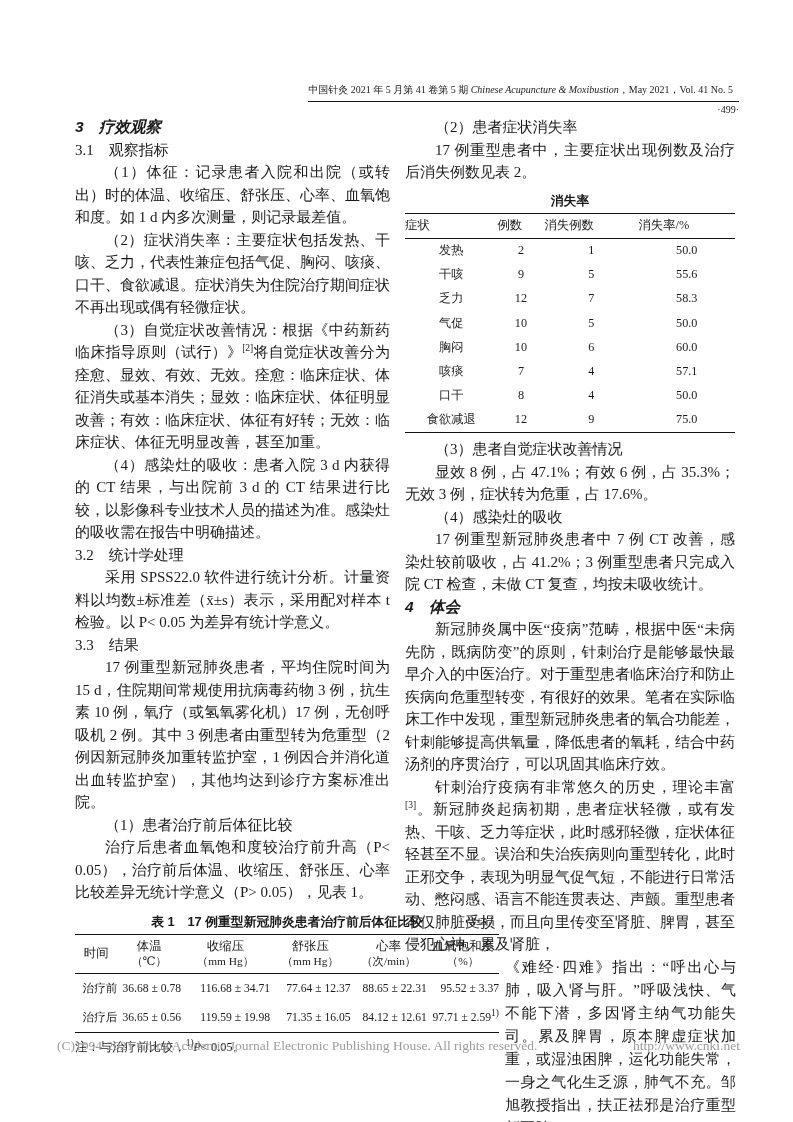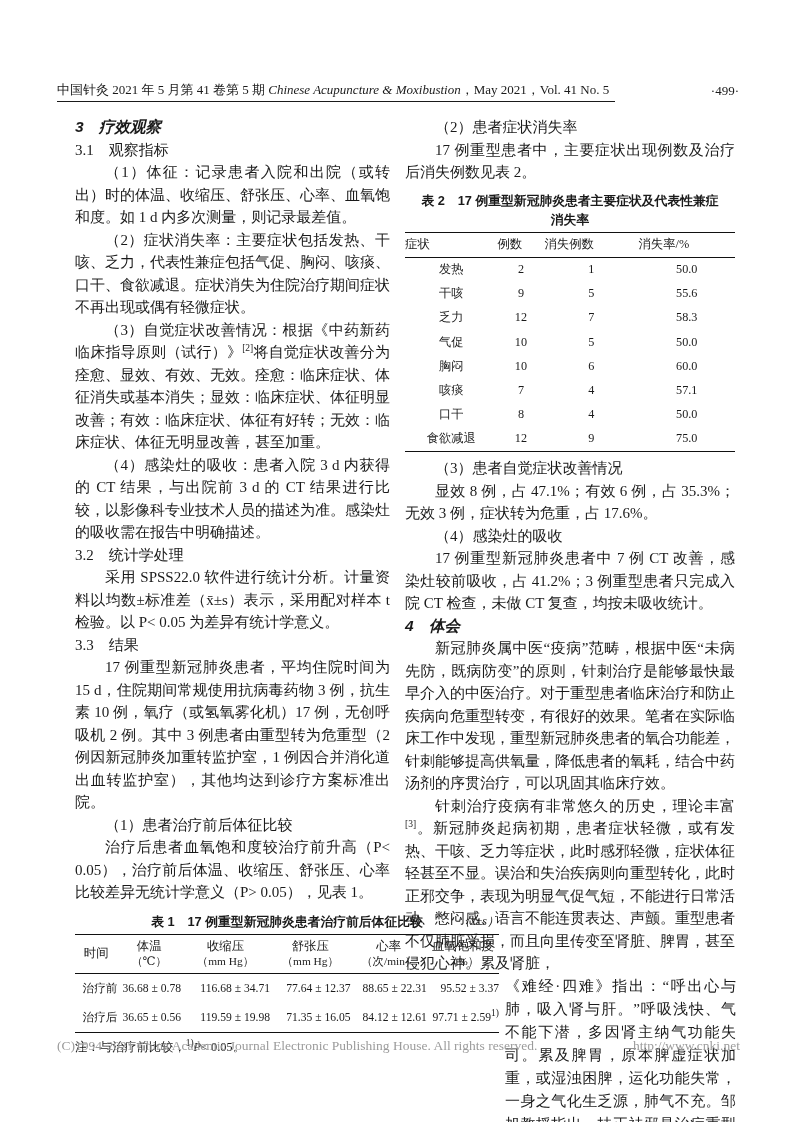--- a/index.html
+++ b/index.html
@@ -4,21 +4,21 @@
 <style>
   html,body { margin:0; padding:0; background:#ffffff; }
   .page {
     position:relative; width:793px; height:1122px; background:#fff; overflow:hidden;
     font-family:"Liberation Serif","DejaVu Serif",serif; color:#1a1a1a;
   }
   
   .header {
     position:absolute; top:82px; left:57px; width:682px;
     display:flex; justify-content:space-between; align-items:flex-end;
-    font-size:13px; line-height:16px;
+    font-size:10px; line-height:16px;flex-direction:column;
   }
   .header-cite { border-bottom:1.6px solid #1a1a1a; padding-bottom:3px; padding-right:6px; white-space:nowrap; }
   .header-cite .en { font-style:italic; }
   .page-num { padding-bottom:3px; }
 
   
   .content { position:absolute; top:116px; left:75px; display:flex; gap:15px; }
   .col-left  { width:315px; }
   .col-right { width:330px; }
 
@@ -161,21 +161,20 @@
         </table>
         <div class="t-note"><span>注：与治疗前比较，</span><sup>1)</sup><span class="it">P</span><span>&lt; 0.05。</span></div>
       </div>
     </div>
 
     <div class="col-right">
       <p class="body">（2）患者症状消失率</p>
       <p class="body">17 例重型患者中，主要症状出现例数及治疗后消失例数见表 2。</p>
 
       <div class="table2-block">
-        <div class="t-cap">表 2　17 例重型新冠肺炎患者主要症状及代表性兼症</div>
         <div class="t-cap">消失率</div>
         <table class="t2">
           <thead>
             <tr>
               <th>症状</th>
               <th>例数</th>
               <th>消失例数</th>
               <th>消失率/%</th>
             </tr>
           </thead>

